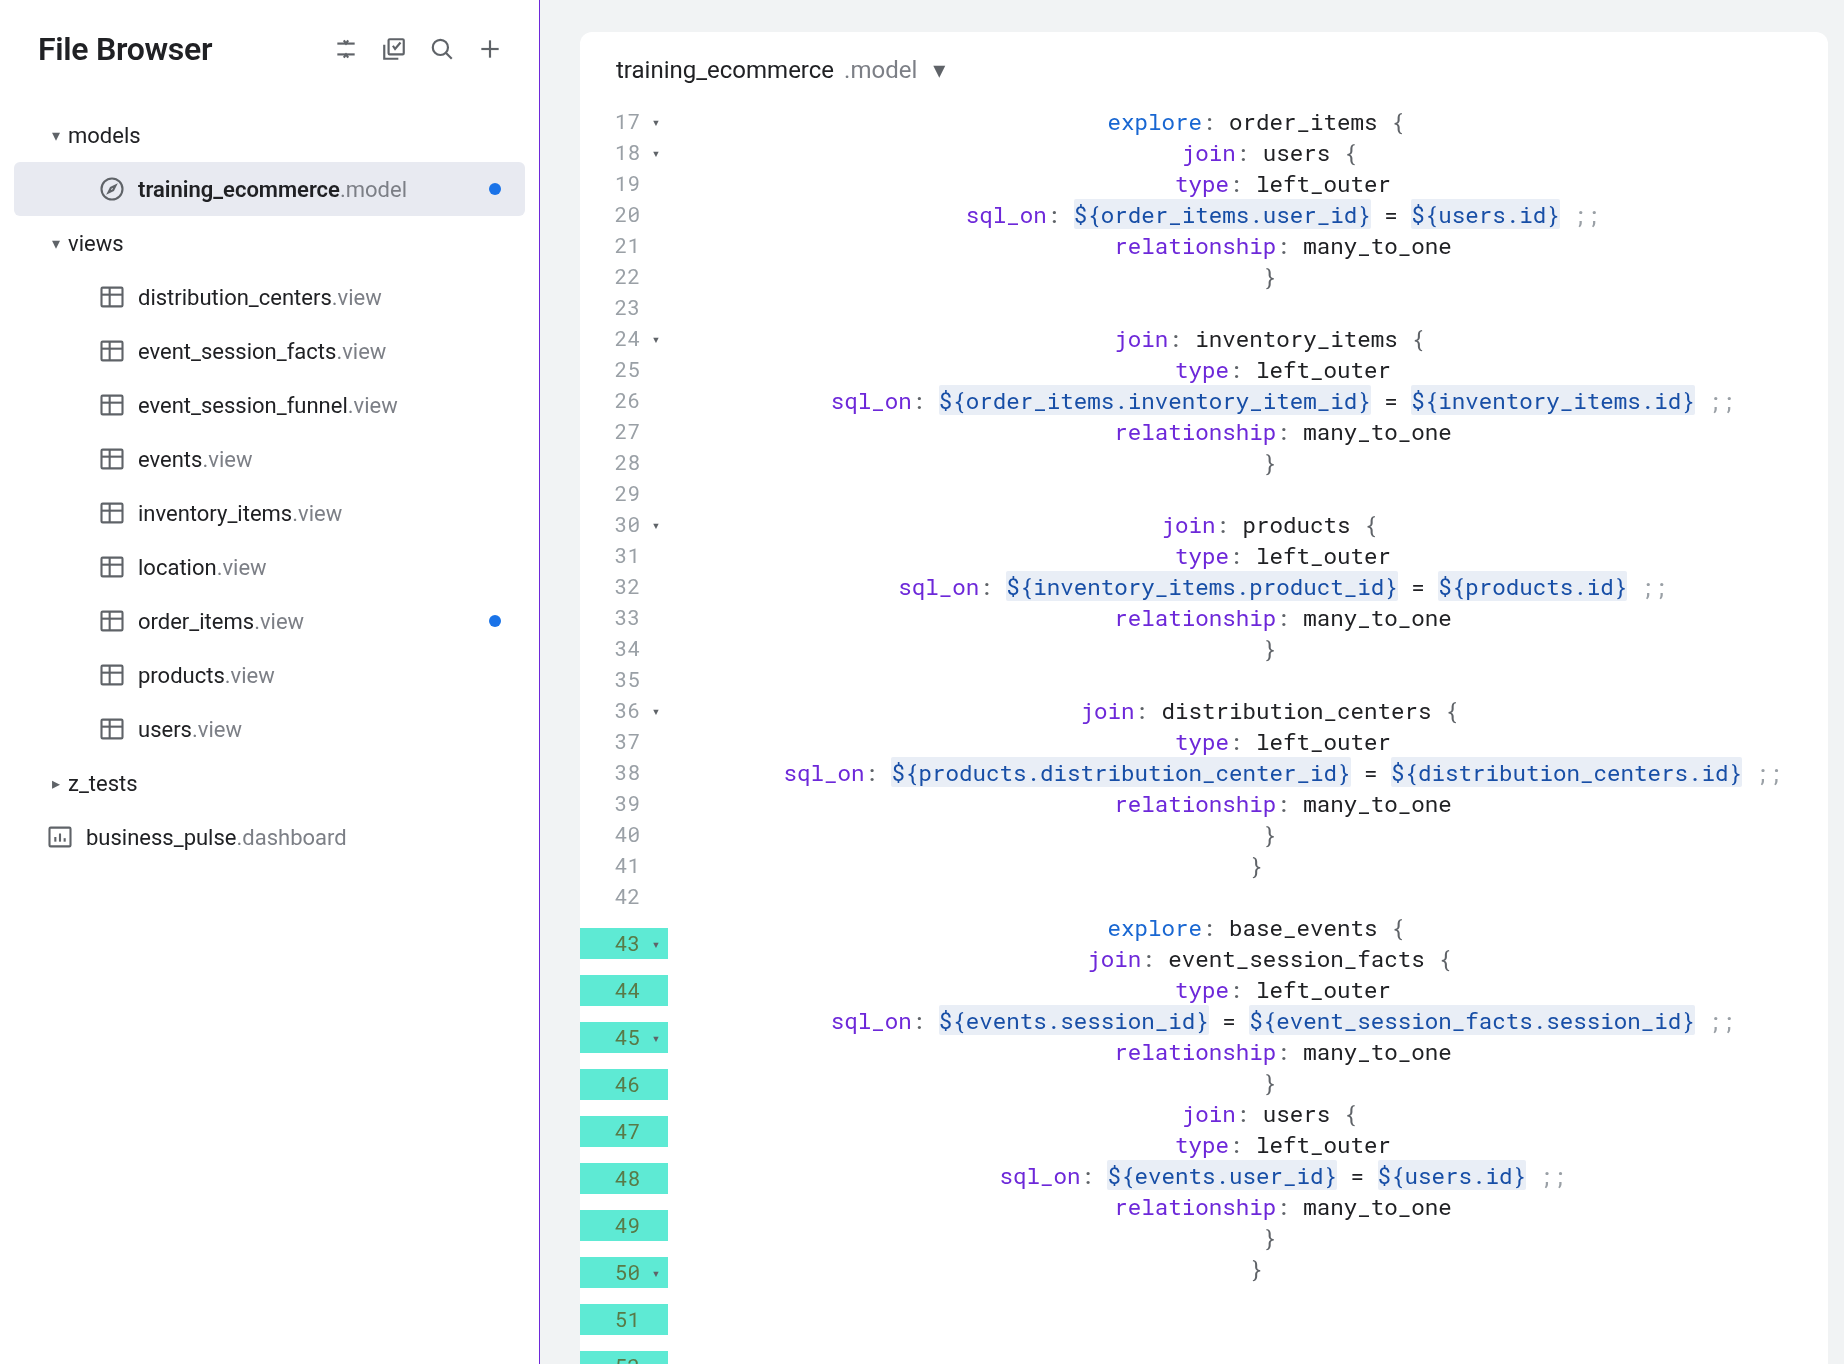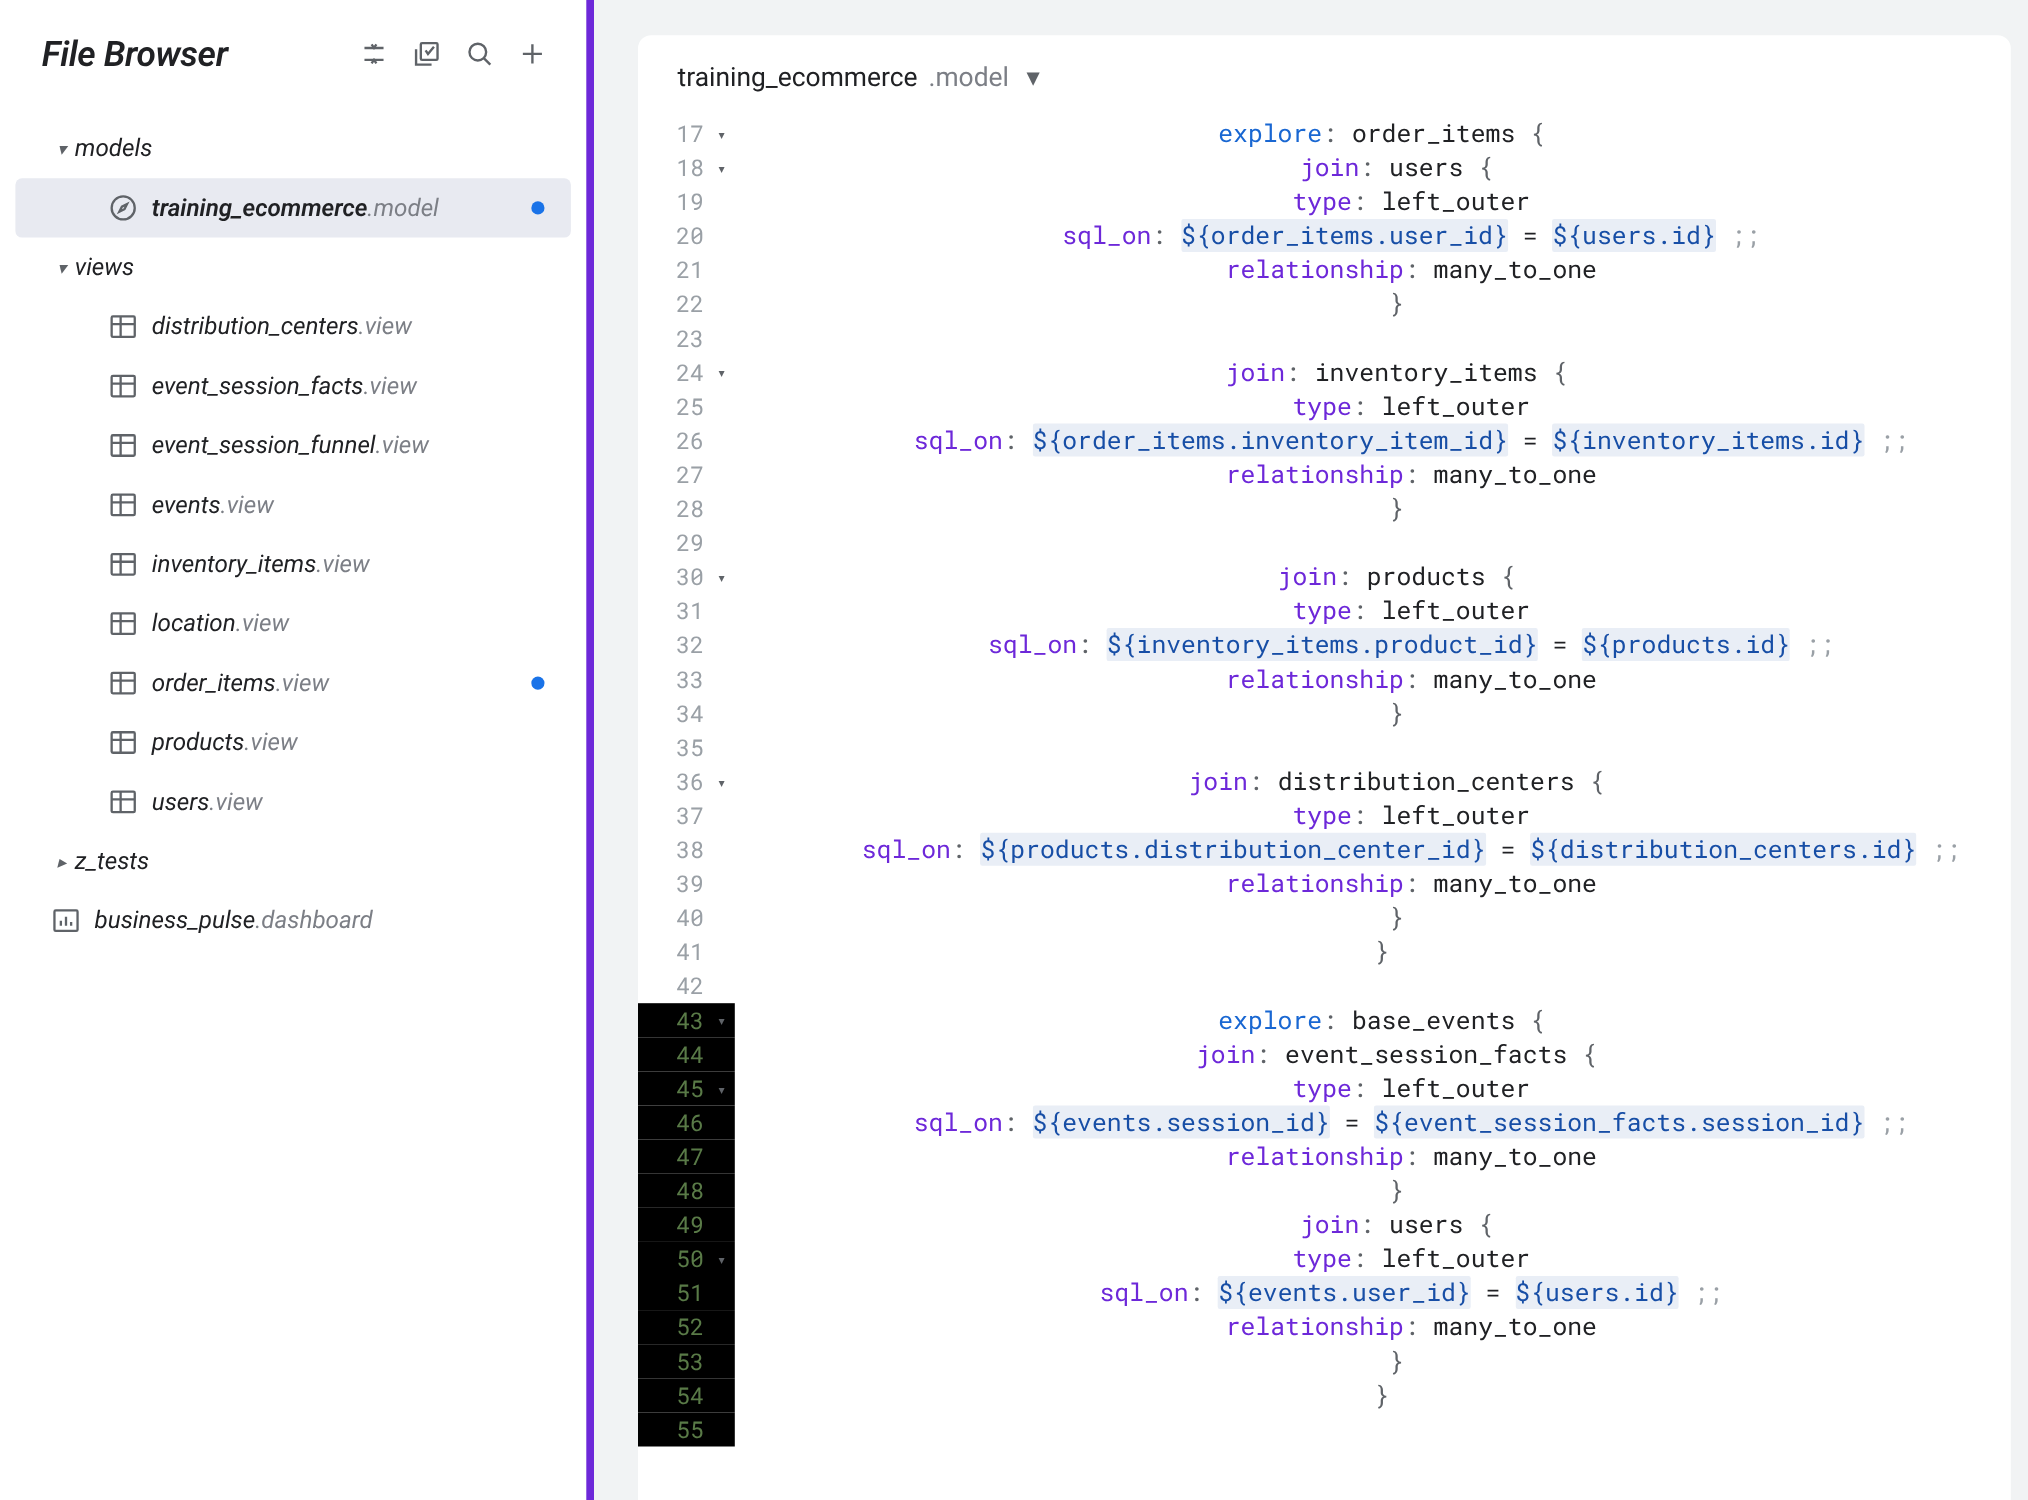--- a/index.html
+++ b/index.html
@@ -1,20 +1,20 @@
 <!DOCTYPE html>
 <html><head>
 <meta charset="utf-8">
 <style>
 * { margin: 0; padding: 0; box-sizing: border-box; }
 html, body { height: 100%; font-family: -apple-system, BlinkMacSystemFont, "Segoe UI", Roboto, sans-serif; background: #fff; color: #202124; }
 body { width: 1844px; height: 1364px; display: flex; overflow: hidden; }
 
 
-.sidebar { width: 540px; flex: 0 0 540px; border-right: 7px solid #6d28d9; overflow-y: auto; padding-bottom: 20px; font-style: italic; }
+.sidebar { width: 540px; flex: 0 0 540px; border-right: 1px solid #6d28d9; overflow-y: auto; padding-bottom: 20px; }
 .sidebar-header { display: flex; align-items: center; padding: 30px 36px 30px 38px; }
 .sidebar-title { font-size: 32px; font-weight: 600; flex: 1; color: #202124; letter-spacing: -0.3px; }
 .sidebar-toolbar { display: flex; gap: 22px; }
 .toolbar-icon { width: 26px; height: 26px; display: flex; align-items: center; justify-content: center; color: #5f6368; cursor: pointer; }
 .toolbar-icon svg { width: 26px; height: 26px; stroke: currentColor; fill: none; stroke-width: 2; }
 
 .tree { padding: 10px 14px 0 14px; }
 .tree-row { display: flex; align-items: center; height: 54px; border-radius: 6px; padding: 0 8px 0 0; position: relative; cursor: pointer; }
 .tree-row.selected { background: #e8eaf1; }
 .tree-row .dot { width: 12px; height: 12px; border-radius: 50%; background: #1a73e8; margin-left: auto; margin-right: 16px; }
@@ -39,21 +39,21 @@
 .editor-tab .tab-name { color: #202124; }
 .editor-tab .tab-ext { color: #7c7f86; }
 .editor-tab .tab-caret { color: #5f6368; margin-left: 6px; }
 
 .code-area { flex: 1; display: flex; font-family: "Roboto Mono", Menlo, Consolas, monospace; font-size: 22.5px; line-height: 31px; }
 .gutter { background: #fff; padding-top: 2px; }
 .g-row { display: flex; align-items: flex-start; justify-content: flex-end; height: 31px; }
 .g-row .num-wrap { width: 64px; display: flex; align-items: center; justify-content: flex-end; padding-right: 4px; }
 .g-row .num { color: #9aa0a6; font-size: 21px; }
 .g-row .fold { width: 24px; text-align: center; color: #5f6368; font-size: 14px; }
-.g-row.green { background: #000000; }
+.g-row.green { background: #5eead4; margin-top: 16px; }
 .g-row.green .num { color: #597a47; }
 
 .code-lines { flex: 1; padding-top: 2px; overflow: hidden; }
 .line { height: 31px; white-space: pre; padding-left: 16px; text-align: center; }
 
 .tok-key { color: #1967d2; }
 .tok-prop { color: #6d28d9; }
 .tok-str { color: #202124; }
 .tok-sub { background: #e9eef6; color: #174ea6; border-radius: 2px; }
 .tok-punc { color: #5f6368; }

